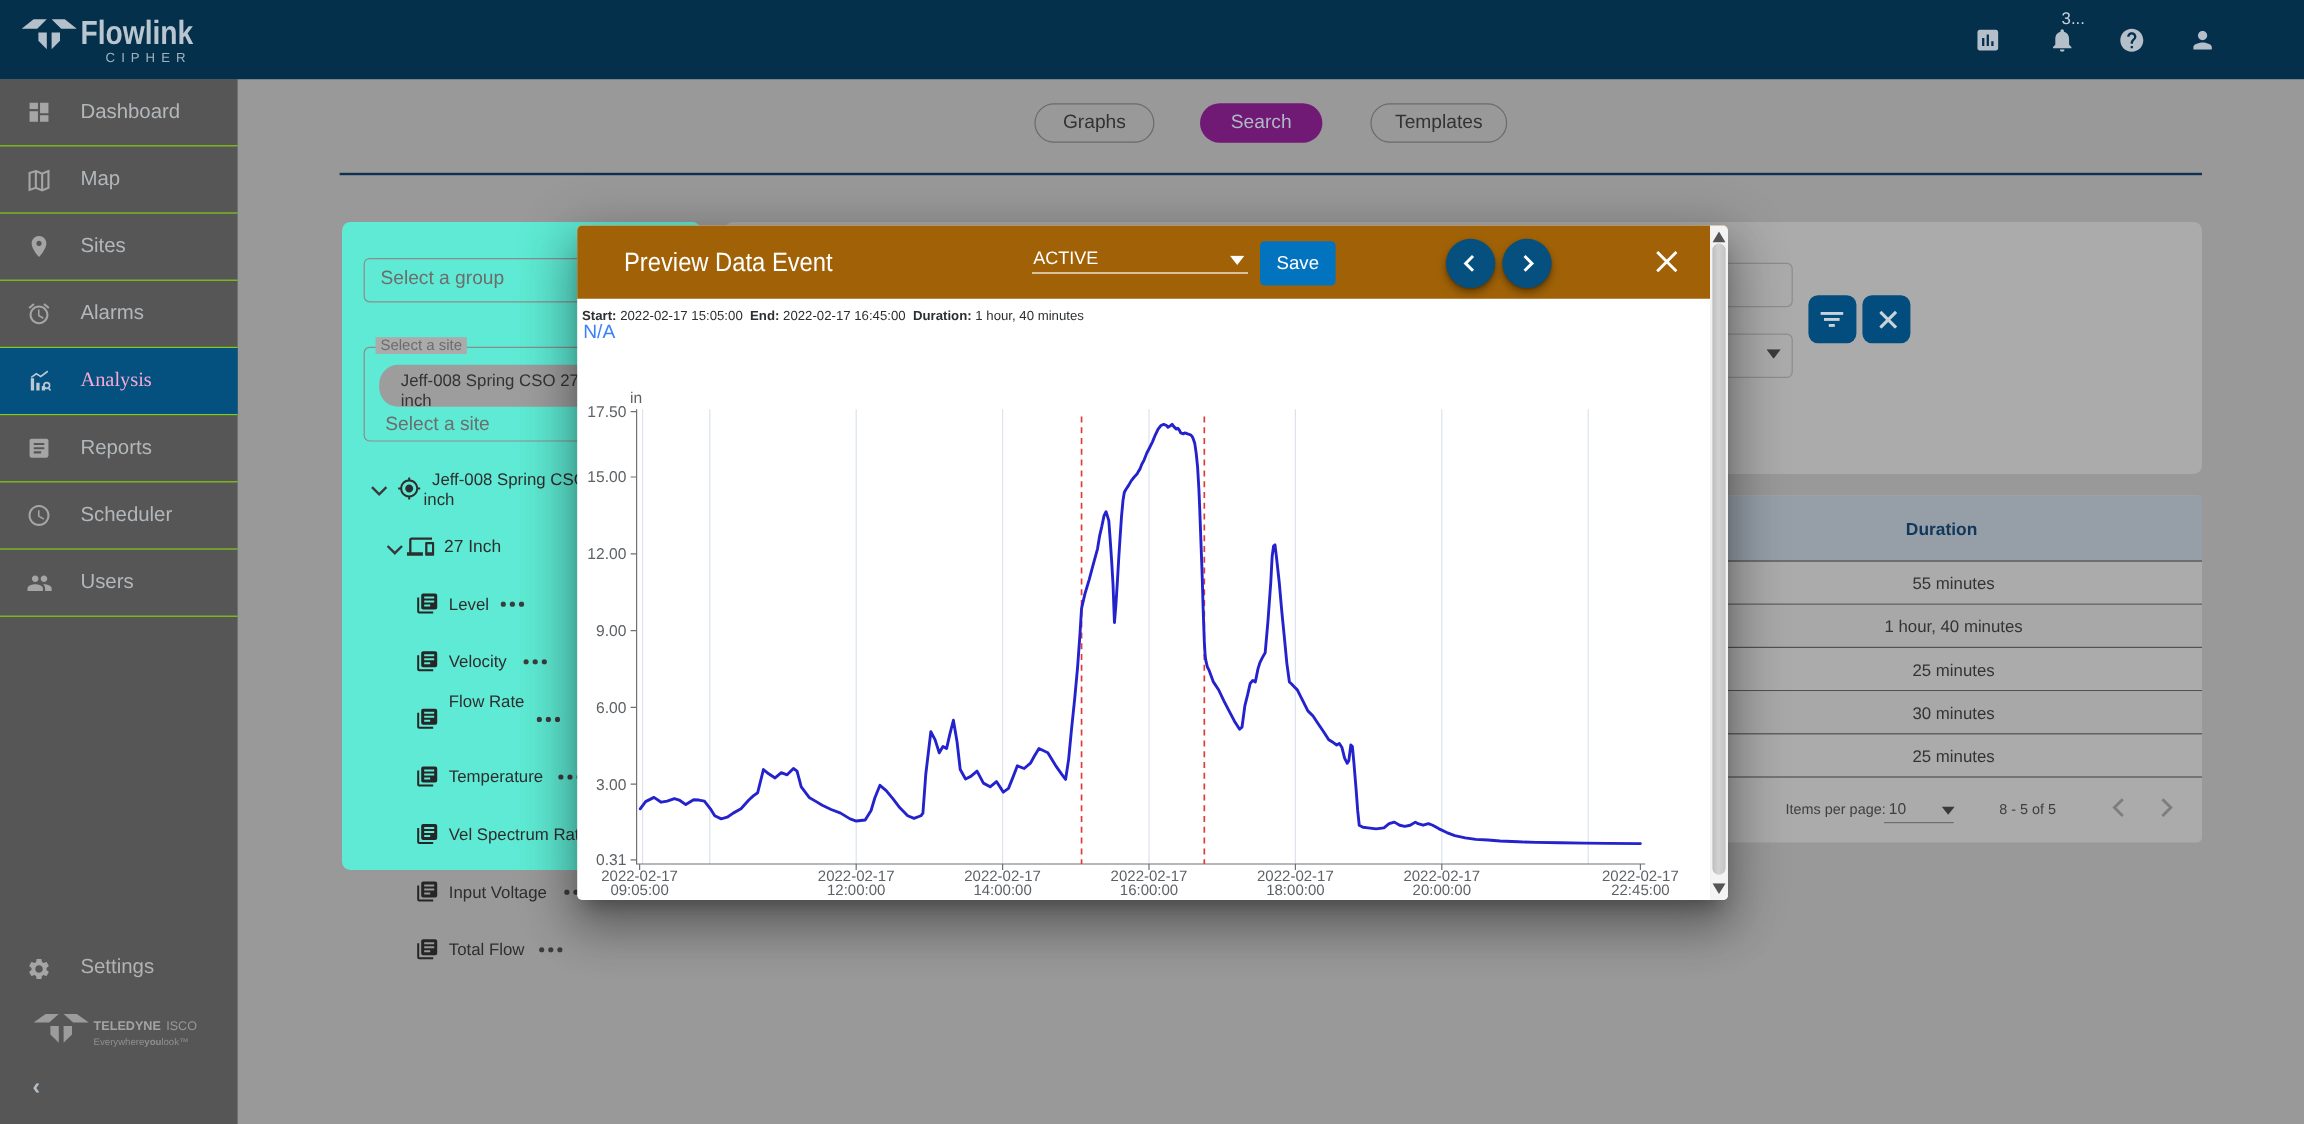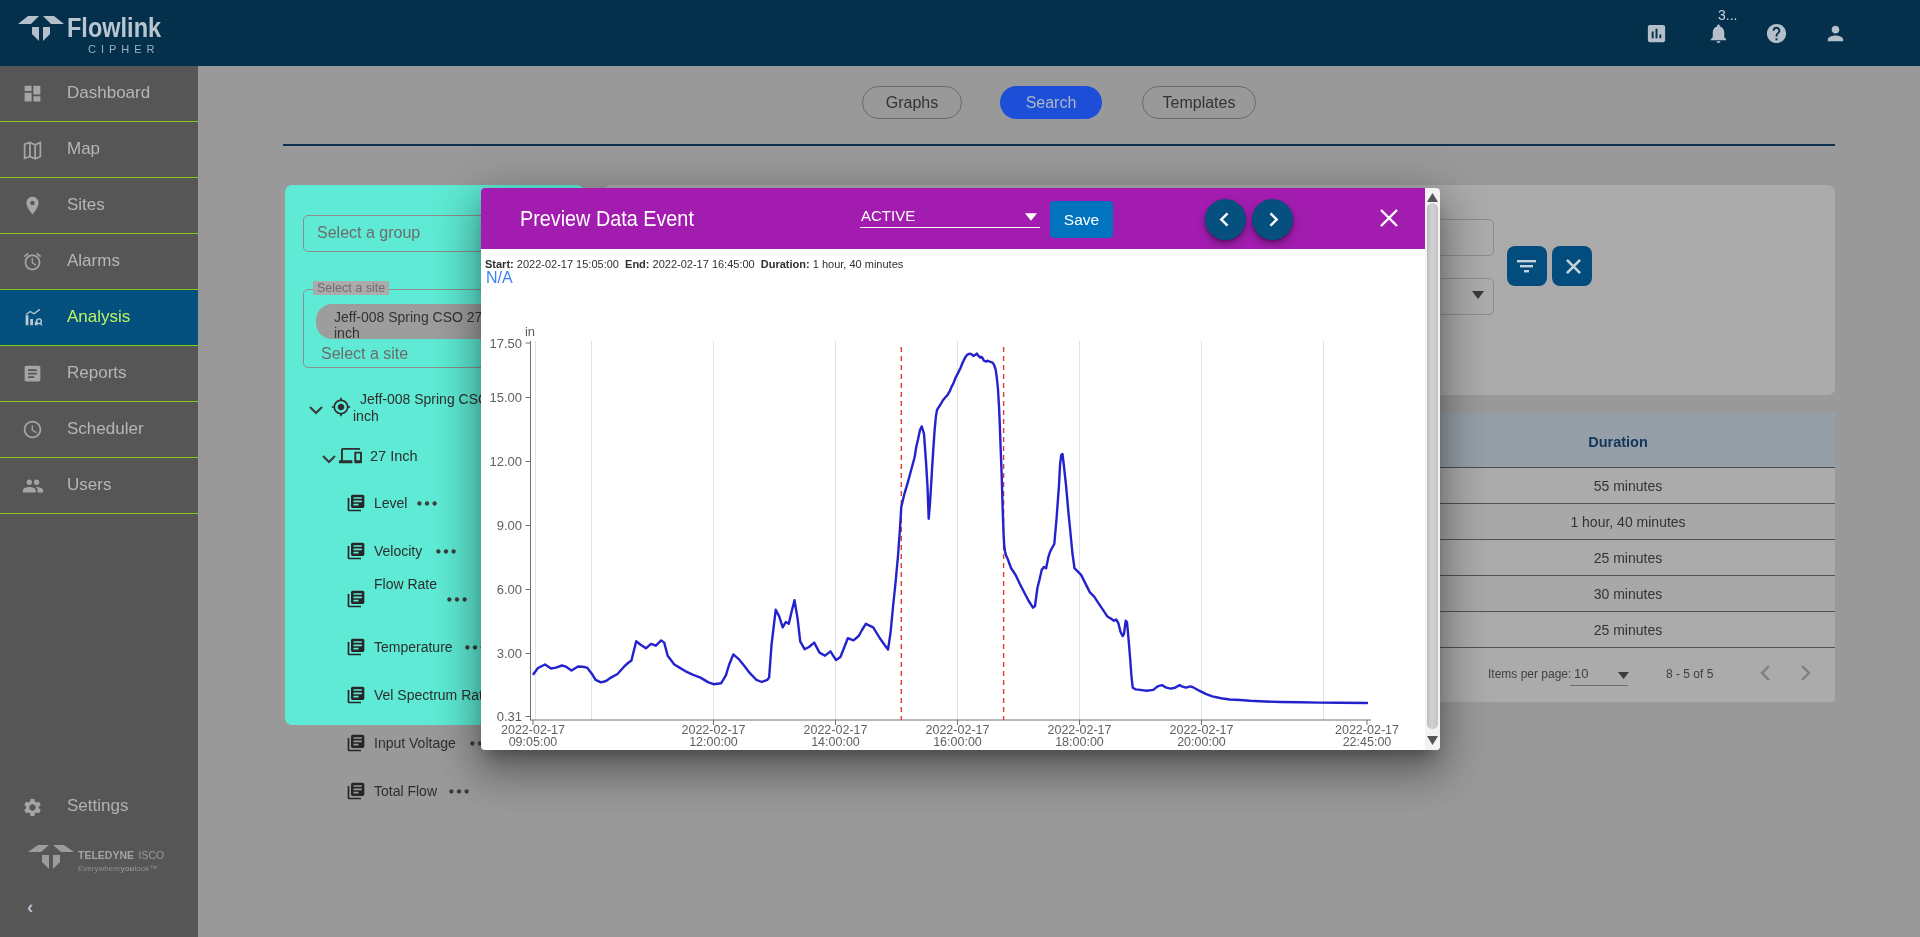--- a/index.html
+++ b/index.html
@@ -11,40 +11,40 @@
 #logo { position:absolute; left:18px; top:11px; }
 #flowlink { position:absolute; left:67px; top:12px; color:#b9c6d0; font-size:28px; font-weight:bold; transform:scaleX(0.84); transform-origin:left top; }
 #cipher { position:absolute; left:88px; top:43px; color:#9fb2bf; font-size:11px; letter-spacing:5px; }
 .topicon { position:absolute; top:22px; }
 
 #sidebar { position:absolute; left:0; top:66px; width:198px; height:871px; background:#565656; z-index:4; }
 .navitem { position:relative; height:56px; border-bottom:1px solid #84cc16; }
 .navitem .lbl { position:absolute; left:67px; top:17px; font-size:17px; color:#b3b7ba; }
 .navitem svg { position:absolute; left:22px; top:17px; }
 .navitem.active { background:#04507e; }
-.navitem.active .lbl { color:#bef264; }
+.navitem.active .lbl { color:#f9a8d4;font-family:Liberation Serif, serif; }
 #settingsrow { position:absolute; left:0; top:713px; width:198px; height:56px; }
 #settingsrow .lbl { position:absolute; left:67px; top:17px; font-size:17px; color:#b2b2b2; }
 #settingsrow svg { position:absolute; left:22px; top:18px; }
 #teledyne { position:absolute; left:28px; top:777px; }
 #collapse { position:absolute; left:27px; top:830px; color:#b6c0c9; font-size:19px; font-weight:bold; }
 
 .pill { position:absolute; height:33px; border-radius:17px; border:1px solid #6b6b6b; color:#333; font-size:16px; text-align:center; line-height:31px; }
-.pill.sel { background:#1d4ed8; border:none; color:#aeb9c4; line-height:33px; }
+.pill.sel { background:#701a75; border:none; color:#aeb9c4; line-height:33px; }
 #tabdivider { position:absolute; left:283px; top:144px; width:1552px; height:2px; background:#10304f; }
 #leftpanel { position:absolute; left:285px; top:185px; width:299px; height:540px; background:#5eead4; border-radius:7px; }
 #rightcard { position:absolute; left:604px; top:185px; width:1231px; height:210px; background:#ababab; border-radius:7px; }
 #tablecard { position:absolute; left:604px; top:413px; width:1231px; height:289px; background:#ababab; border-radius:4px; overflow:hidden; }
 .inbox { position:absolute; border:1px solid #8d8d8d; border-radius:5px; }
 .treetxt { font-size:14px; color:#2e2e2e; white-space:nowrap; }
 #thead { position:absolute; left:0; top:0; width:1231px; height:55px; background:#969fa8; border-bottom:1px solid #4e4e4e; }
 .trow { position:absolute; left:0; width:1231px; height:36px; border-bottom:1px solid #525252; font-size:14px; color:#333; text-align:center; }
 #modal { position:absolute; left:481px; top:188px; width:959px; height:562px; background:#fff; border-radius:4px; z-index:10;
   box-shadow:0 11px 15px -7px rgba(0,0,0,.3), 0 24px 38px 3px rgba(0,0,0,.22), 0 9px 46px 8px rgba(0,0,0,.2); }
-#mhead { position:absolute; left:0; top:0; width:959px; height:61px; background:#a21caf; border-radius:4px 4px 0 0; }
+#mhead { position:absolute; left:0; top:0; width:959px; height:61px; background:#a16207; border-radius:4px 4px 0 0; }
 #mtitle { position:absolute; left:39px; top:18px; color:#fff; font-size:22px; font-weight:normal; transform:scaleX(0.9); transform-origin:left center; }
 #msel { position:absolute; left:379px; top:18px; width:180px; border-bottom:1.6px solid #fff; height:22px; }
 #msel .txt { position:absolute; left:1px; top:1px; color:#fff; font-size:15px; }
 #msave { position:absolute; left:569px; top:13px; width:63px; height:37px; background:#0274bf; border-radius:4px; color:#fff; font-size:15.5px; text-align:center; line-height:37px; }
 .navcirc { position:absolute; top:11px; width:41px; height:41px; border-radius:50%; background:#05507e; box-shadow:0 4px 7px rgba(0,0,0,.35), 0 1px 2px rgba(0,0,0,.25); }
 #mclose { position:absolute; left:898px; top:20px; }
 #minfo { position:absolute; left:4px; top:70px; font-size:11px; color:#2d3033; }
 #minfo b { font-weight:bold; }
 #mna { position:absolute; left:5px; top:81px; font-size:16px; color:#3b82f6; }
 #chart { position:absolute; left:0px; top:132px; }

